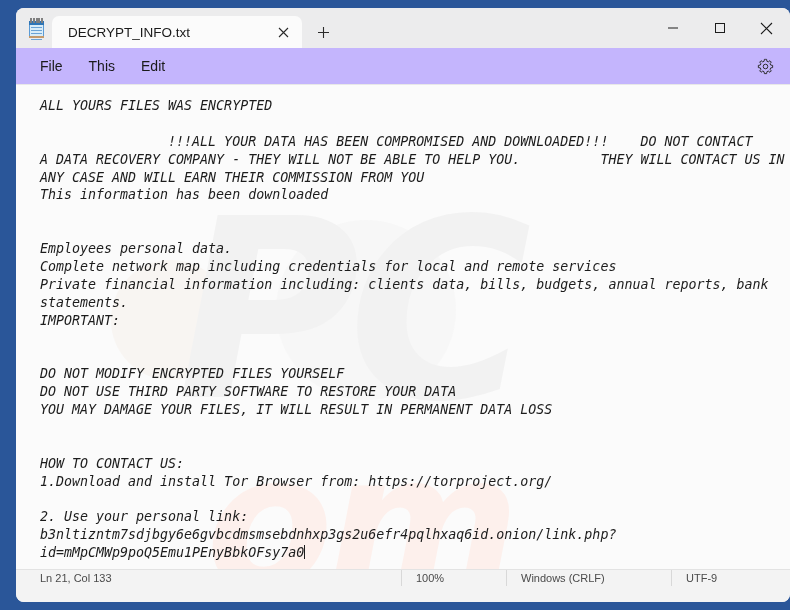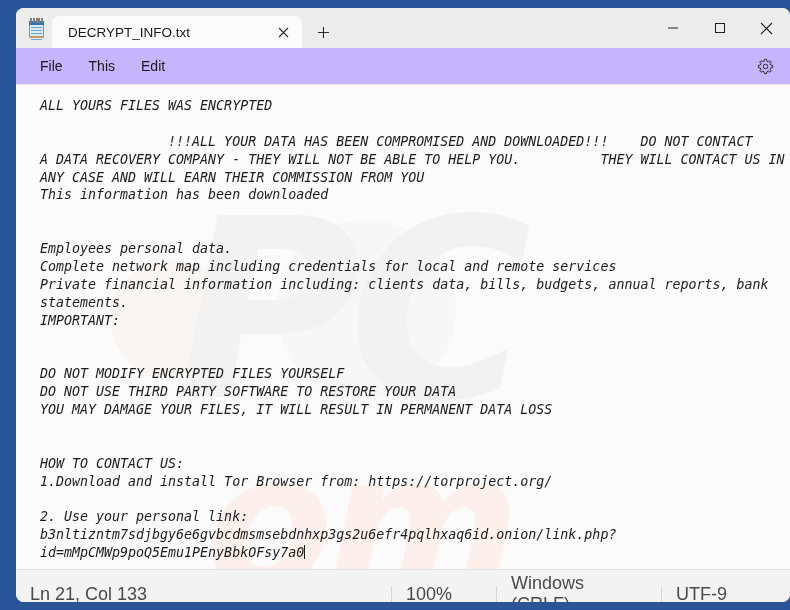--- a/index.html
+++ b/index.html
@@ -249,24 +249,25 @@
     vertical-align: -2px;
     margin-left: 0px;
   }
 
   
   .statusbar {
     height: 32px;
     background: #f3f3f3;
     border-top: 1px solid #e3e3e3;
     display: flex;
-    align-items: flex-end;
-    font-size: 18px;
+    align-items: flex-start;
+    font-size: 11px;
     color: #4a4a4a;
     flex: 0 0 auto;
+    padding-left: 10px;
   }
   .status-cell {
     padding: 0 14px;
     height: 16px;
     display: flex;
     align-items: center;
   }
   .status-cell.sep { border-left: 1px solid #d8d8d8; }
   .sb-ln    { width: 375px; box-sizing: border-box; }
   .sb-zoom  { width: 105px; box-sizing: border-box; }

